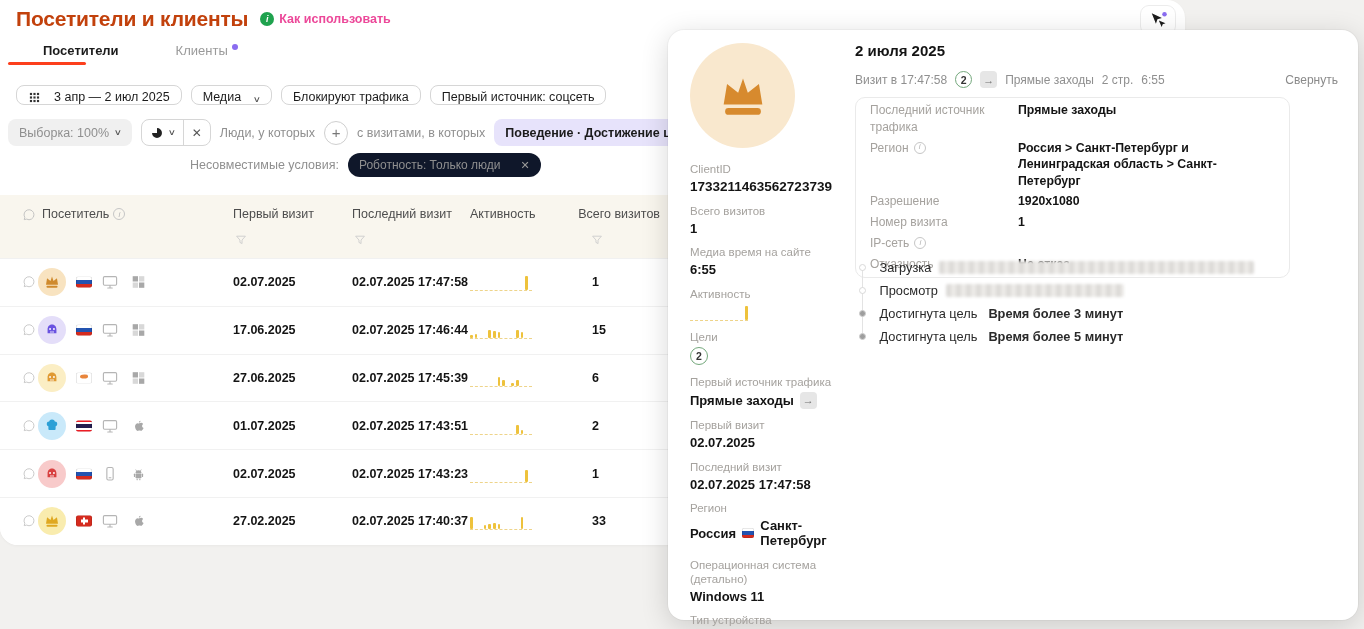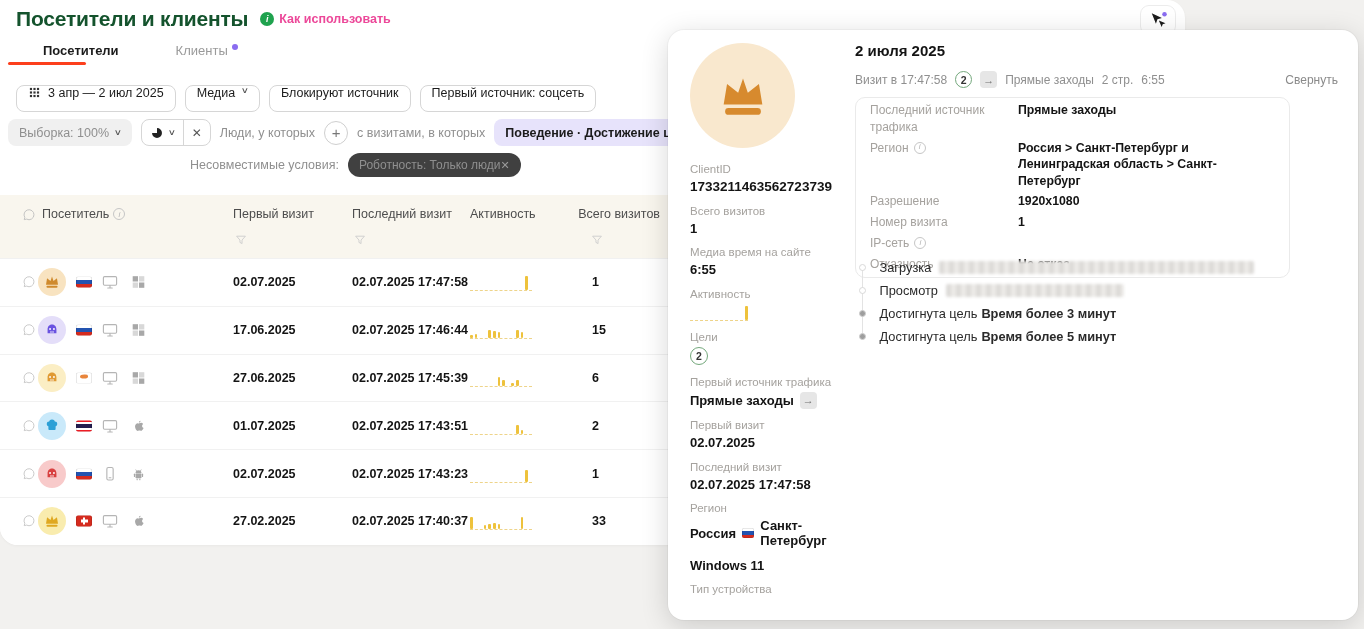--- a/index.html
+++ b/index.html
@@ -5,61 +5,61 @@
   * { margin:0; padding:0; box-sizing:border-box; }
   html,body { width:1364px; height:629px; overflow:hidden; }
   body { background:#f2f1ef; font-family:"Liberation Sans","DejaVu Sans",sans-serif; color:#141414; position:relative; }
   .stage { position:absolute; inset:0; }
 
   
   .main-card { position:absolute; left:0; top:0; width:1185px; height:545px; background:#fff;
                border-radius:0 18px 18px 18px; box-shadow:0 1px 3px rgba(0,0,0,.04); overflow:hidden; }
 
   .title-row { position:absolute; left:16px; top:7px; display:flex; align-items:center; gap:12px; }
-  .page-title { font-size:21px; font-weight:700; letter-spacing:-.2px; color:#14532d; }
+  .page-title { font-size:21px; font-weight:700; letter-spacing:-.2px; color:#c2410c; }
   .help-link { display:flex; align-items:center; gap:5px; cursor:pointer; }
   .help-link .gi { width:14px; height:14px; border-radius:50%; background:#1fa24e; color:#fff; font-size:9px; font-weight:700;
                    display:flex; align-items:center; justify-content:center; font-style:italic; }
   .help-link span.txt { color:#ec4899; font-size:12.5px; font-weight:700; }
 
   .replay-btn { position:absolute; left:1140px; top:5px; width:36px; height:30px; border:1px solid #ececec; border-radius:9px;
                 background:#fff; display:flex; align-items:center; justify-content:center; cursor:pointer; }
   .replay-btn svg { width:20px; height:20px; }
 
   .tabs { position:absolute; left:16px; top:43px; display:flex; gap:30px; font-size:13px; }
   .tab { cursor:pointer;margin-left:27px; }
   .tab.active { color:#1b1b1b; font-weight:600; }
   .tab.inactive { color:#9a9a9a; display:flex; align-items:flex-start; gap:4px; }
   .tab .dot { width:6px; height:6px; border-radius:50%; background:#8a6cf0; margin-top:1px; }
   .tab-underline { position:absolute; left:8px; top:62px; width:78px; height:3px; border-radius:3px; background:#fc3f1d; }
 
   
   .frow1 { position:absolute; left:16px; top:85px; display:flex; gap:9px; }
-  .fbtn { height:27px; display:flex; align-items:flex-start; gap:7px; padding:0 11px; border:1px solid #d6d6d6; border-radius:8px;
+  .fbtn { height:20px; display:flex; align-items:flex-end; gap:13px; padding:0 11px; border:1px solid #d6d6d6; border-radius:8px;
           background:#fff; font-size:12.5px; color:#1b1b1b; cursor:pointer; white-space:nowrap; }
   .fbtn svg { width:13px; height:13px; color:#333; }
   .chev { font-size:8px; color:#555; transform:scaleX(1.4); }
 
   .frow2 { position:absolute; left:8px; top:119px; display:flex; align-items:center; gap:9px; }
   .sample-pill { height:27px; display:flex; align-items:center; gap:6px; padding:0 11px; background:#f0f0f0; border-radius:8px;
                  font-size:12.5px; color:#8f8f8f; cursor:pointer; }
   .seg { height:27px; display:flex; align-items:stretch; border:1px solid #d6d6d6; border-radius:8px; background:#fff; cursor:pointer; }
   .seg .part { display:flex; align-items:center; gap:5px; padding:0 8px; }
   .seg .part + .part { border-left:1px solid #d6d6d6; }
   .seg svg { width:14px; height:14px; color:#222; }
   .seg .x { font-size:12px; color:#555; }
   .grey-text { font-size:12.5px; color:#8f8f8f; }
   .plus-circle { width:24px; height:24px; border:1px solid #cfcfcf; border-radius:50%; background:#fff; color:#777;
                  font-size:15px; display:flex; align-items:center; justify-content:center; cursor:pointer; }
   .chip-purple { height:27px; display:flex; align-items:center; gap:8px; padding:0 11px; background:#e7e3fb; border-radius:8px;
                  font-size:12.5px; font-weight:600; color:#1b1b1b; cursor:pointer; white-space:nowrap; }
   .chip-purple .x { color:#8f87c9; font-weight:400; font-size:12px; }
 
   .frow3 { position:absolute; left:190px; top:153px; display:flex; align-items:center; gap:9px; }
-  .chip-grey { height:24px; display:flex; align-items:center; gap:0; padding:0 11px; background:#404040; border-radius:13px;
+  .chip-grey { height:24px; display:flex; align-items:center; gap:20px; padding:0 11px; background:#0f172a; border-radius:13px;
                font-size:12px; color:#8f8f8f; cursor:pointer; }
   .chip-grey .x { font-size:11px; color:#9a9a9a; }
 
   
   .thead { position:absolute; left:0; top:195px; width:1185px; height:63px; background:#f9f6ee; font-size:12.5px; color:#4d4d4d; }
   .thead .hc { position:absolute; top:12px; }
   .h-bubble { left:22px; top:13px !important; width:14px; height:14px; color:#c0c0c0; }
   .h-visitor { left:42px; display:flex; align-items:center; gap:4px; }
   .h-first { left:233px; } .h-last { left:352px; } .h-activity { left:470px; }
   .h-total { left:560px; width:100px; text-align:right; }
@@ -123,21 +123,21 @@
   .drow .dl { width:148px; flex:0 0 148px; color:#a5a29e; display:flex; gap:5px; align-items:flex-start; flex-wrap:wrap; align-content:flex-start;}
   .drow .dl .info-i { margin-top:2px; }
   .drow .dv { flex:1; color:#141414; font-weight:600; font-size:12.3px; }
 
   .timeline { position:absolute; left:187px; top:226px; width:470px; }
   .tl-line { position:absolute; left:6.5px; top:10px; bottom:12px; width:1px; background:#e3e3e3; }
   .tl-item { position:relative; display:flex; align-items:center; height:23px; font-size:12.8px; color:#2a2a2a; }
   .tl-dot { width:7px; height:7px; border-radius:50%; margin:0 14px 0 3.5px; flex:0 0 7px; z-index:1; }
   .tl-dot.hollow { background:#fff; border:1.4px solid #d9d9d9; }
   .tl-dot.filled { background:#9e9e9e; border:1.4px solid #cfcfcf; }
-  .tl-item b { margin-left:4px; font-weight:700; }
+  .tl-item b { margin-left:11px; font-weight:700; }
   .mask { display:inline-block; height:13px; margin-left:8px; border-radius:2px;
           background:repeating-linear-gradient(90deg,#dddbd8 0 5px,#eceae7 5px 10px); filter:blur(1.6px); }
   .mask.w1 { width:112px; } .mask.w2 { width:315px; } .mask.w3 { width:178px; }
 
   .hidden-defs { position:absolute; width:0; height:0; overflow:hidden; }
 </style>
 </head>
 <body>
 
 <svg class="hidden-defs" aria-hidden="true">
@@ -261,21 +261,21 @@
         <svg>
             <use href="#i-grid9"></use>
           </svg>
         <span>3 апр — 2 июл 2025</span>
       </div>
       <div class="fbtn">
         <span>Медиа</span>
         <span class="chev">∨</span>
       </div>
       <div class="fbtn">
-        <span>Блокируют источник</span>
+        <span>Блокируют трафика</span>
       </div>
       <div class="fbtn">
         <span>Первый источник: соцсеть</span>
       </div>
     </div>
 
     <div class="frow2">
       <div class="sample-pill">
         <span>Выборка: 100%</span>
         <span class="chev">∨</span>
@@ -545,20 +545,21 @@
       </div>
       <div class="pf">
         <div class="lbl">Регион</div>
         <div class="val">
           <span>Россия</span>
           <span class="mini-flag"></span>
           <span>Санкт-Петербург</span>
         </div>
       </div>
       <div class="pf">
+        <div class="lbl">Операционная система (детально)</div>
         <div class="val">Windows 11</div>
       </div>
       <div class="pf">
         <div class="lbl">Тип устройства</div>
 
       </div>
     </div>
 
     <div class="vhead">2 июля 2025</div>
 

